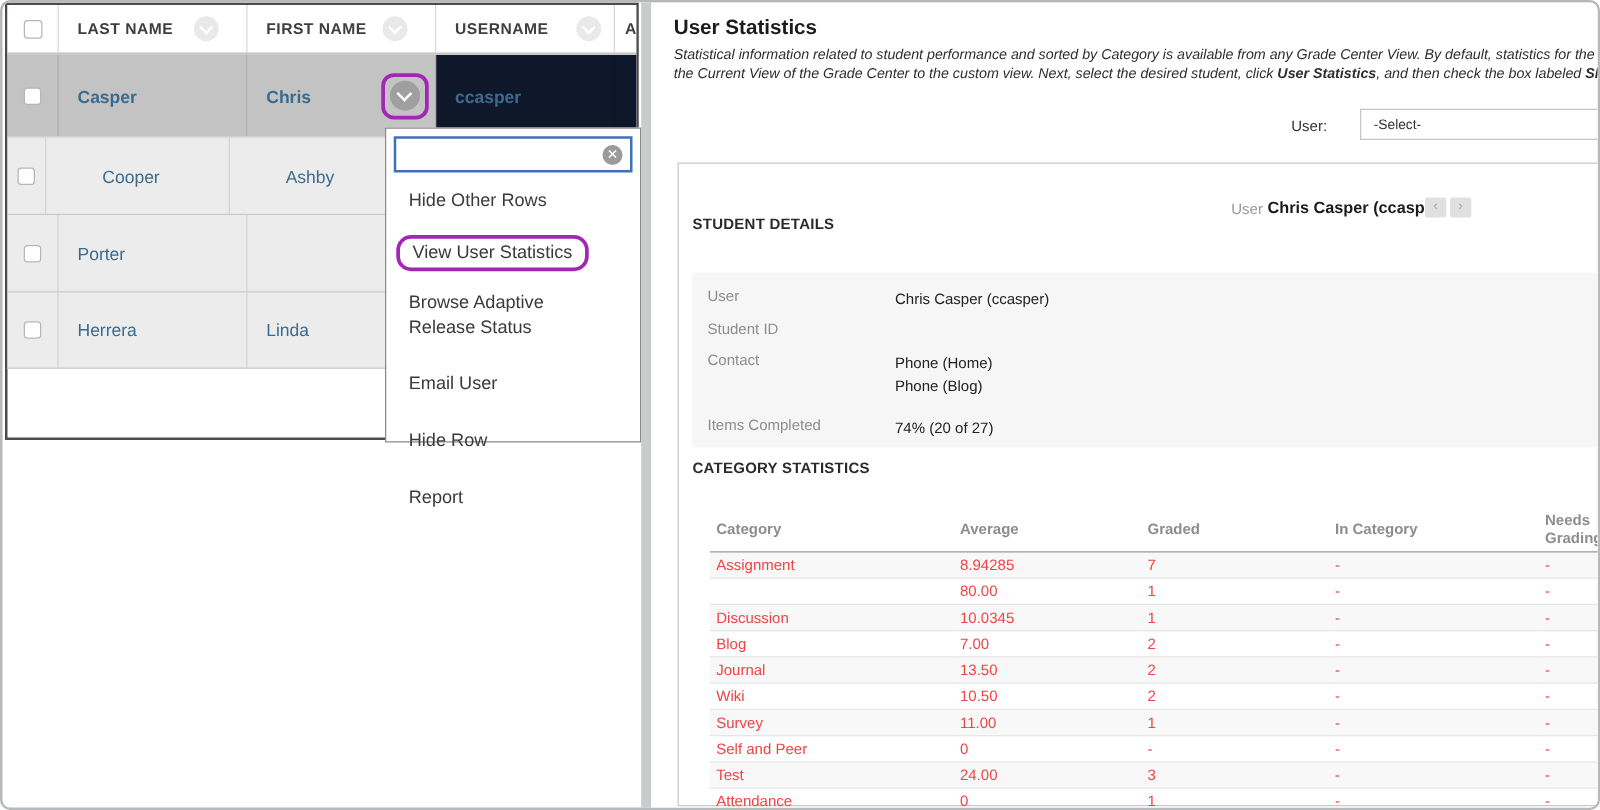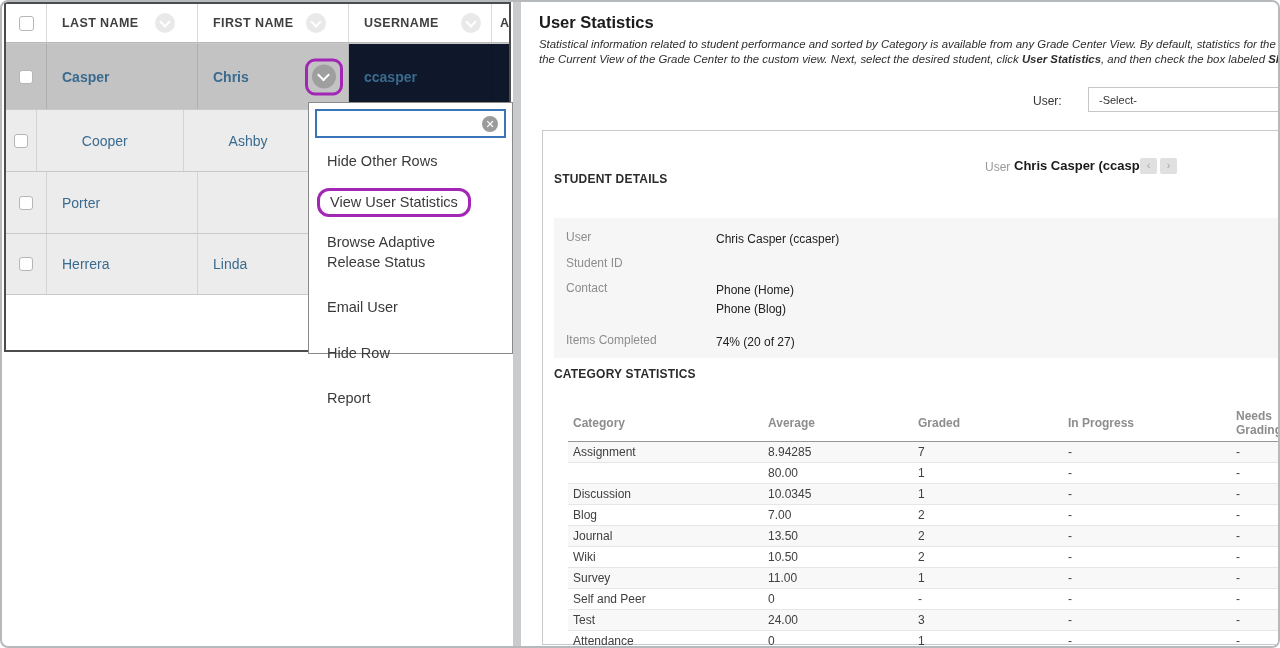--- a/index.html
+++ b/index.html
@@ -74,21 +74,21 @@
 
   .details-block { position:absolute; left:11px; top:87px; width:732px; height:140px; background:#f6f6f6; }
   .dt-row { position:absolute; left:0; width:100%; font-size:12px; }
   .dt-label { position:absolute; left:12px; color:#8d8d8d; }
   .dt-value { position:absolute; left:162px; color:#222; line-height:19px; }
 
   .cat-table { position:absolute; left:25px; top:273px; width:714px; border-collapse:collapse;
                font-size:12px; table-layout:fixed; }
   .cat-table th { text-align:left; color:#8d8d8d; font-weight:600; padding:5px 5px 4px 5px;
                   border-bottom:1px solid #969696; }
-  .cat-table td { padding:3px 5px; color:#404040; border-bottom:1px solid #e6e6e6; height:14px; }
+  .cat-table td { padding:3px 5px; color:#ef4444; border-bottom:1px solid #e6e6e6; height:14px; }
   .cat-table tbody tr:nth-child(odd) { background:#f8f8f8; }
 </style>
 </head>
 <body>
 
 <div class="screen">
 
   <div class="grade-table">
     <div class="gt-header">
       <div class="gt-hcell c-check">
@@ -226,21 +226,21 @@
             <col style="width:150px">
             <col style="width:150px">
             <col style="width:168px">
             <col>
           </colgroup>
         <thead>
           <tr>
             <th>Category</th>
             <th>Average</th>
             <th>Graded</th>
-            <th>In Progress</th>
+            <th>In Category</th>
             <th>Needs Grading</th>
           </tr>
         </thead>
         <tbody id="cat-body">
             <tr>
               <td>Assignment</td>
               <td>8.94285</td>
               <td>7</td>
               <td>-</td>
               <td>-</td>

